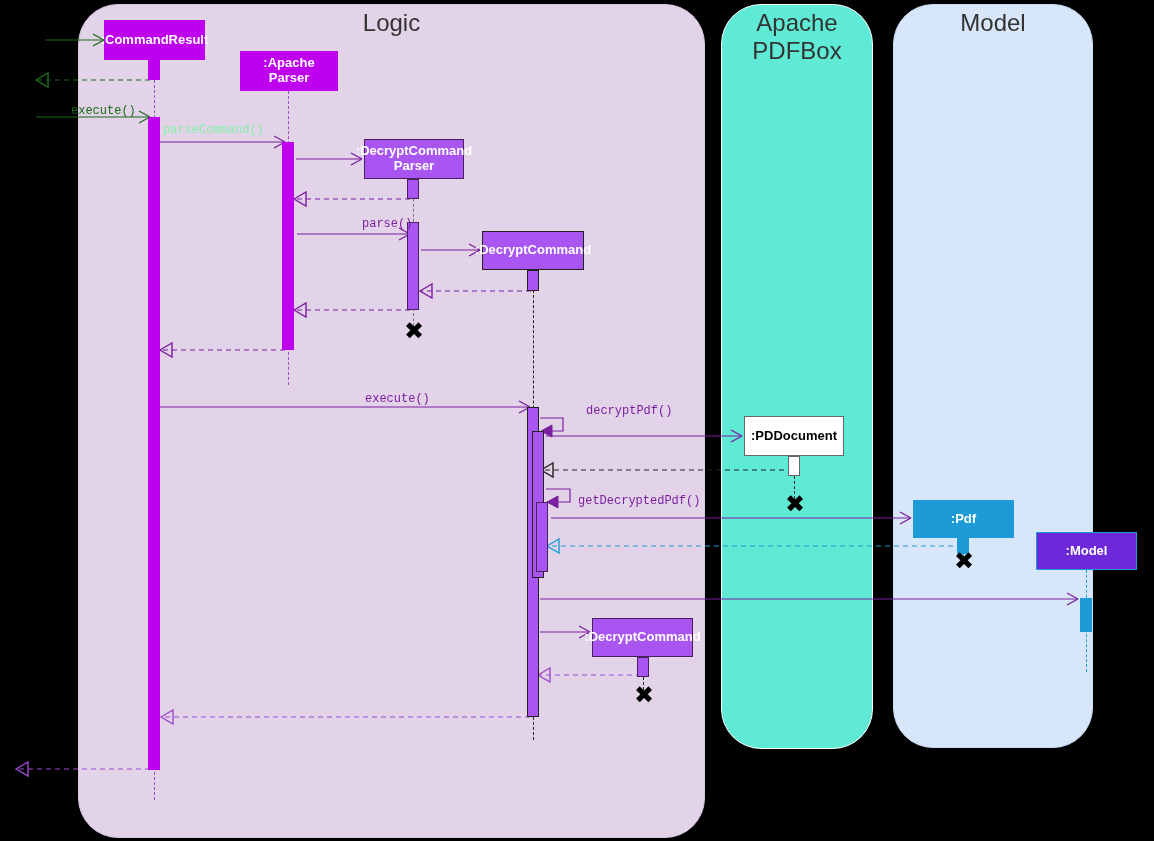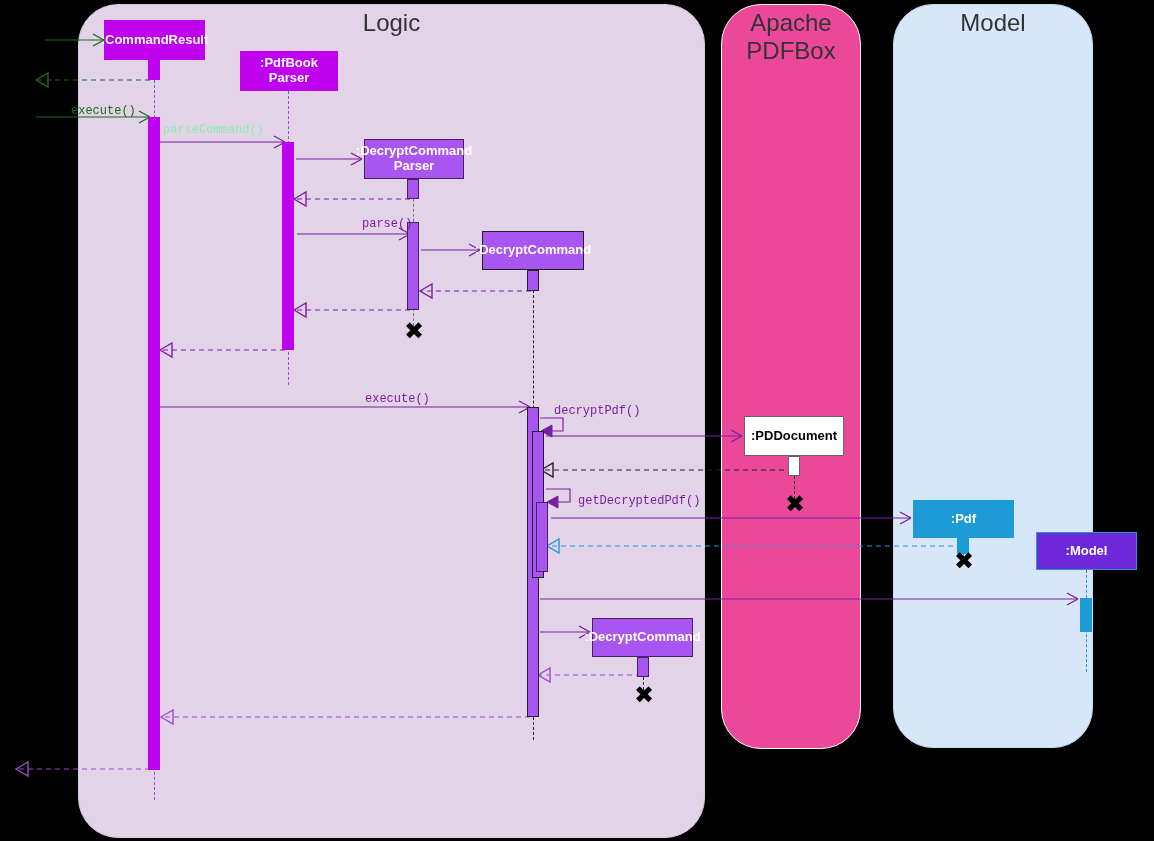--- a/index.html
+++ b/index.html
@@ -17,21 +17,21 @@
 </style>
 </head>
 <body>
 
 <div id="stage">
 
   <div id="packages">
       <div class="pkg" style="left: 78px; top: 4px; width: 627px; height: 834px; background: rgb(227, 211, 232); border: 1px solid rgb(217, 199, 224); border-radius: 40px;">
         <div class="pkg-title" style="top: 4px;">Logic</div>
       </div>
-      <div class="pkg" style="left: 721px; top: 4px; width: 140px; height: 745px; background: #ec4899; border: 1px solid rgb(255, 255, 255); border-radius: 40px;">
+      <div class="pkg" style="left: 721px; top: 4px; width: 152px; height: 745px; background: #5eead4; border: 1px solid rgb(255, 255, 255); border-radius: 40px;">
         <div class="pkg-title" style="top: 4px;">Apache PDFBox</div>
       </div>
       <div class="pkg" style="left: 893px; top: 4px; width: 200px; height: 744px; background: rgb(215, 230, 249); border: 1px solid rgb(197, 220, 245); border-radius: 40px;">
         <div class="pkg-title" style="top: 4px;">Model</div>
       </div>
     </div>
 
   <div id="lifelines">
       <div class="lifeline" style="left: 154px; top: 60px; height: 740px; border-left-color: rgb(155, 77, 202);"></div>
       <div class="lifeline" style="left: 288px; top: 91px; height: 294px; border-left-color: rgb(155, 77, 202);"></div>
@@ -152,21 +152,21 @@
       <div class="act" style="left: 957px; top: 538px; width: 12px; height: 16px; background: rgb(29, 155, 215); border: 1px solid rgb(29, 155, 215);"></div>
       <div class="act" style="left: 1080px; top: 598px; width: 12px; height: 34px; background: rgb(29, 155, 215); border: 1px solid rgb(29, 155, 215);"></div>
       <div class="act" style="left: 637px; top: 657px; width: 12px; height: 20px; background: rgb(168, 85, 242); border: 1px solid rgb(74, 32, 96);"></div>
     </div>
 
   <div id="participants">
       <div class="objbox" style="left: 104px; top: 20px; width: 101px; height: 40px; background: rgb(191, 0, 238); border: 1px solid rgb(191, 0, 238); color: rgb(255, 255, 255);">
         <span>:CommandResult</span>
       </div>
       <div class="objbox" style="left: 240px; top: 51px; width: 98px; height: 40px; background: rgb(191, 0, 238); border: 1px solid rgb(191, 0, 238); color: rgb(255, 255, 255);">
-        <div><span>:PdfBook</span><br><span>Parser</span></div>
+        <div><span>:Apache</span><br><span>Parser</span></div>
       </div>
       <div class="objbox" style="left: 364px; top: 139px; width: 100px; height: 40px; background: rgb(168, 85, 242); border: 1px solid rgb(74, 32, 96); color: rgb(255, 255, 255);">
         <div><span>:DecryptCommand</span><br><span>Parser</span></div>
       </div>
       <div class="objbox" style="left: 482px; top: 231px; width: 102px; height: 39px; background: rgb(168, 85, 242); border: 1px solid rgb(34, 34, 34); color: rgb(255, 255, 255);">
         <span>:DecryptCommand</span>
       </div>
       <div class="objbox" style="left: 744px; top: 416px; width: 100px; height: 40px; background: rgb(255, 255, 255); border: 1px solid rgb(102, 102, 102); color: rgb(0, 0, 0);">
         <span>:PDDocument</span>
       </div>
@@ -179,21 +179,21 @@
       <div class="objbox" style="left: 592px; top: 618px; width: 101px; height: 39px; background: rgb(168, 85, 242); border: 1px solid rgb(74, 32, 96); color: rgb(255, 255, 255);">
         <span>:DecryptCommand</span>
       </div>
     </div>
 
   <div id="labels">
       <div class="lbl" style="left: 71px; top: 104px; color: rgb(27, 107, 27);">execute()</div>
       <div class="lbl" style="left: 163px; top: 123px; color: #86efac;">parseCommand()</div>
       <div class="lbl" style="left: 332px; top: 217px; color: rgb(123, 31, 162); padding-left: 30px;">parse()</div>
       <div class="lbl" style="left: 365px; top: 392px; color: rgb(123, 31, 162);">execute()</div>
-      <div class="lbl" style="left: 554px; top: 404px; color: rgb(123, 31, 162);">decryptPdf()</div>
+      <div class="lbl" style="left: 586px; top: 404px; color: rgb(123, 31, 162);">decryptPdf()</div>
       <div class="lbl" style="left: 578px; top: 494px; color: rgb(123, 31, 162);">getDecryptedPdf()</div>
     </div>
 
   <div id="destroys">
       <div class="xmark" style="left: 404px; top: 319px;">✖</div>
       <div class="xmark" style="left: 785px; top: 492px;">✖</div>
       <div class="xmark" style="left: 954px; top: 549px;">✖</div>
       <div class="xmark" style="left: 634px; top: 683px;">✖</div>
     </div>
 

